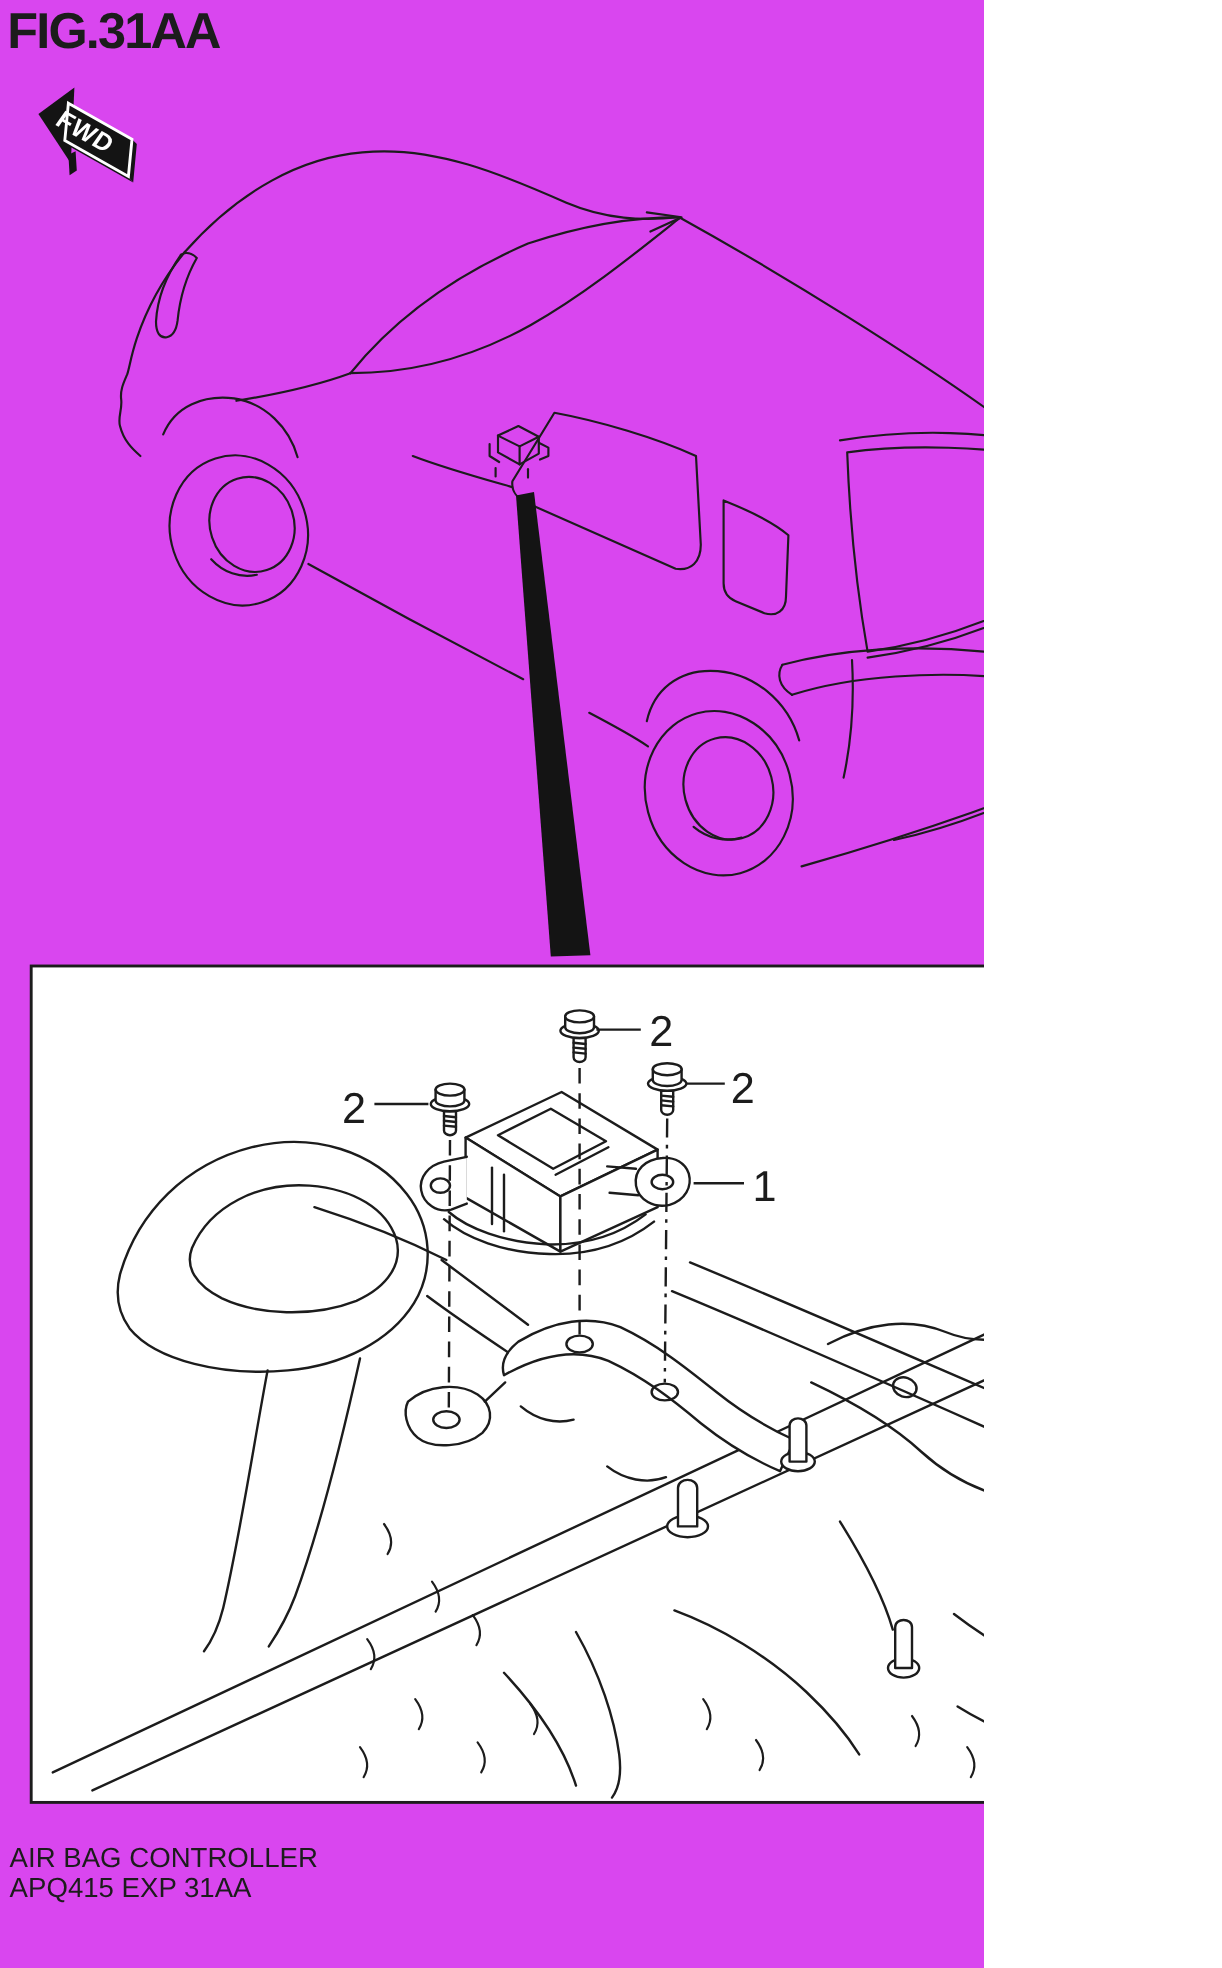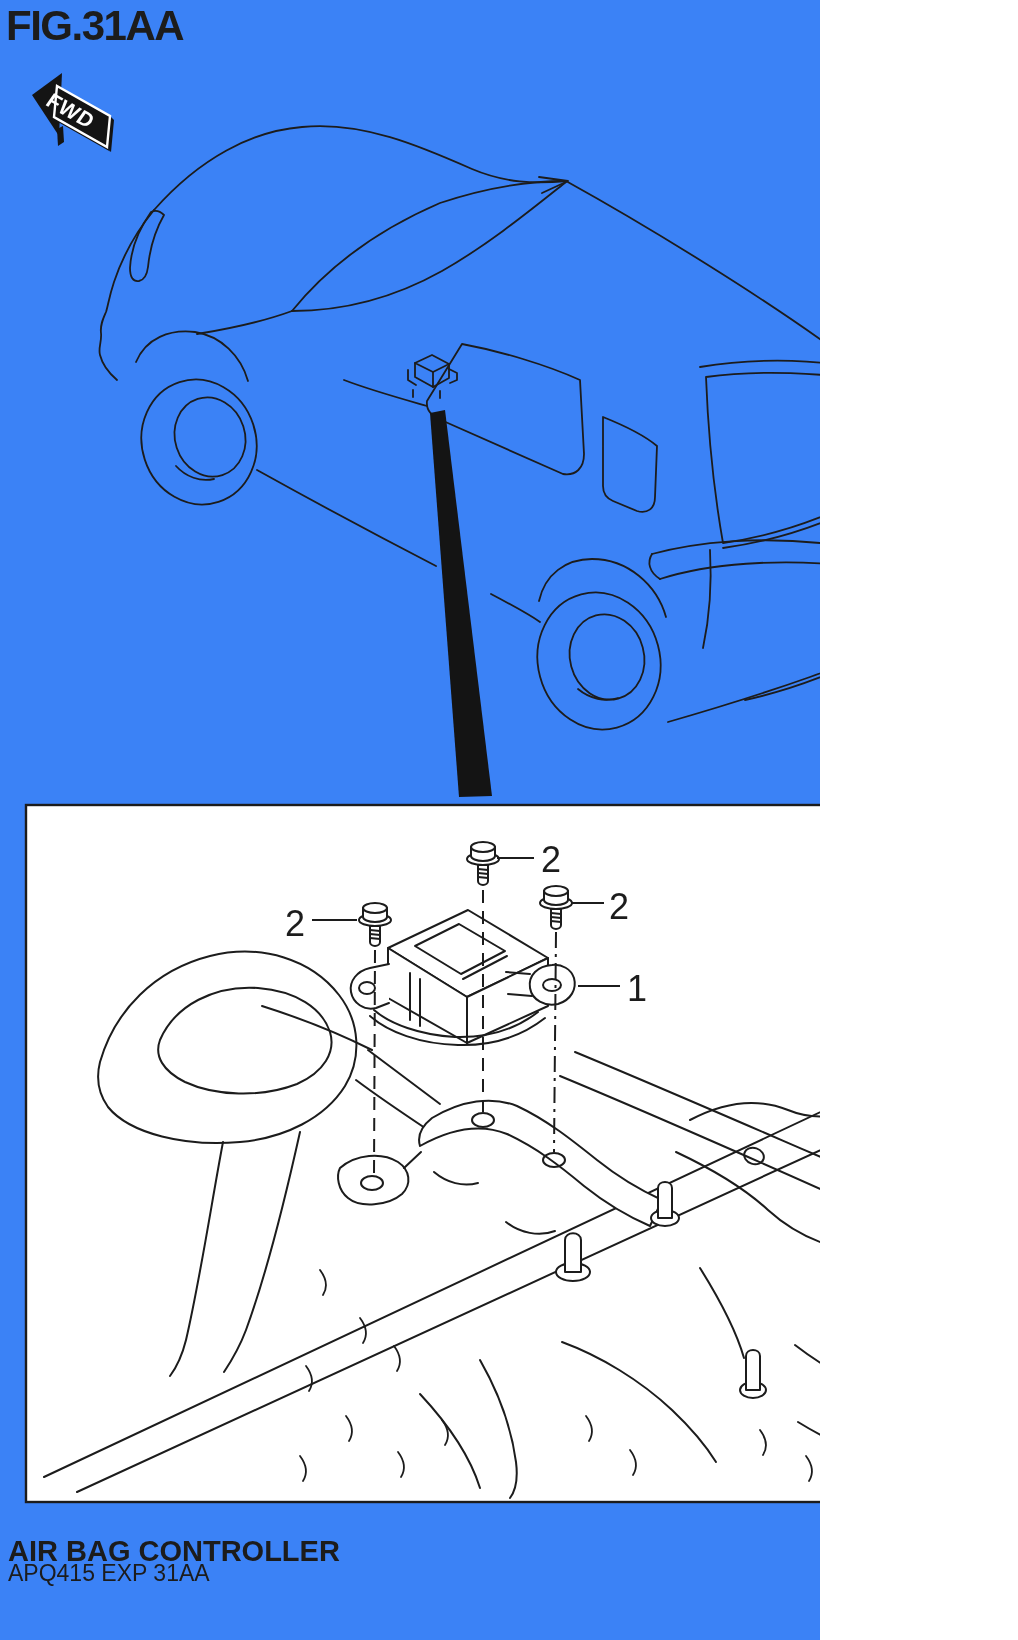--- a/index.html
+++ b/index.html
@@ -1,30 +1,30 @@
 <!DOCTYPE html>
 <html><head>
 <meta charset="utf-8">
 <style>
   html,body{margin:0;padding:0;background:#ffffff;}
-  .page{position:relative;width:820px;height:1640px;background:#3b82f6;overflow:hidden;
+  .page{position:relative;width:820px;height:1640px;background:#d946ef;overflow:hidden;
         font-family:"Liberation Sans", sans-serif;color:#1c1c1c;}
   .page svg{position:absolute;left:0;top:0;}
   .abs{position:absolute;white-space:nowrap;}
   .title{left:6px;top:2px;font-size:42px;font-weight:bold;letter-spacing:-1.5px;}
   .fwd-label{left:55px;top:84px;width:57px;height:32px;display:flex;align-items:center;justify-content:center;
              color:#ffffff;font-size:21px;font-weight:bold;letter-spacing:1px;
              transform:rotate(29deg) skewX(-6deg);transform-origin:0 0;}
   .callout{width:30px;text-align:center;font-size:36px;font-weight:400;}
   .c-left{left:280px;top:903px;}
   .c-top{left:536px;top:839px;}
   .c-right{left:604px;top:886px;}
   .c-one{left:622px;top:968px;}
   .footer-code{left:8px;top:1560px;font-size:23px;}
-  .footer-name{left:8px;top:1535px;font-size:29px;font-weight:bold;}
+  .footer-name{left:8px;top:1535px;font-size:23px;}
   .ln{fill:none;stroke:#1c1c1c;stroke-width:1.8;stroke-linecap:round;stroke-linejoin:round;}
   .ln2{fill:none;stroke:#1c1c1c;stroke-width:2;stroke-linecap:round;stroke-linejoin:round;}
   .wfill{fill:#ffffff;stroke:#1c1c1c;stroke-width:2;stroke-linecap:round;stroke-linejoin:round;}
   .blk{fill:#141414;stroke:none;}
 </style>
 </head>
 <body>
 
 <div class="page">
 

